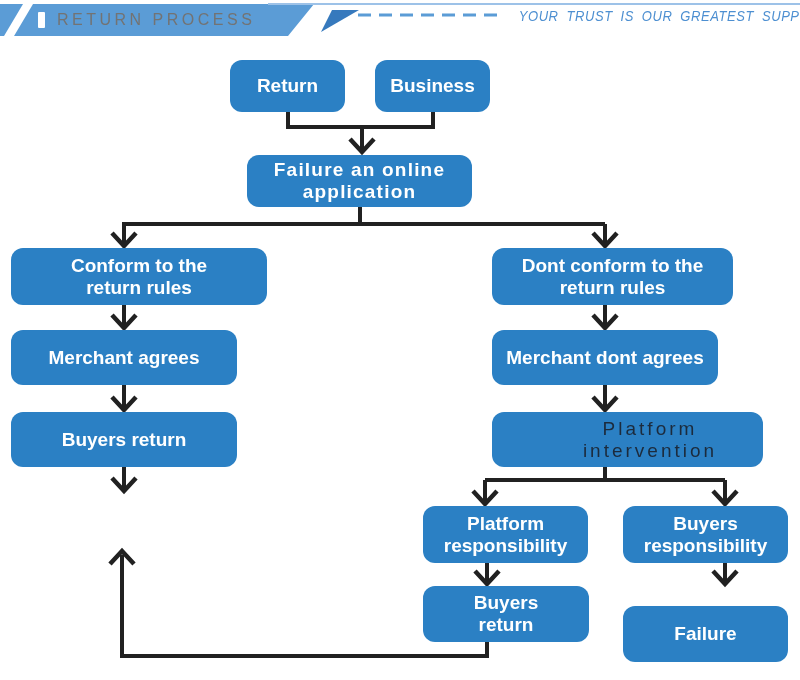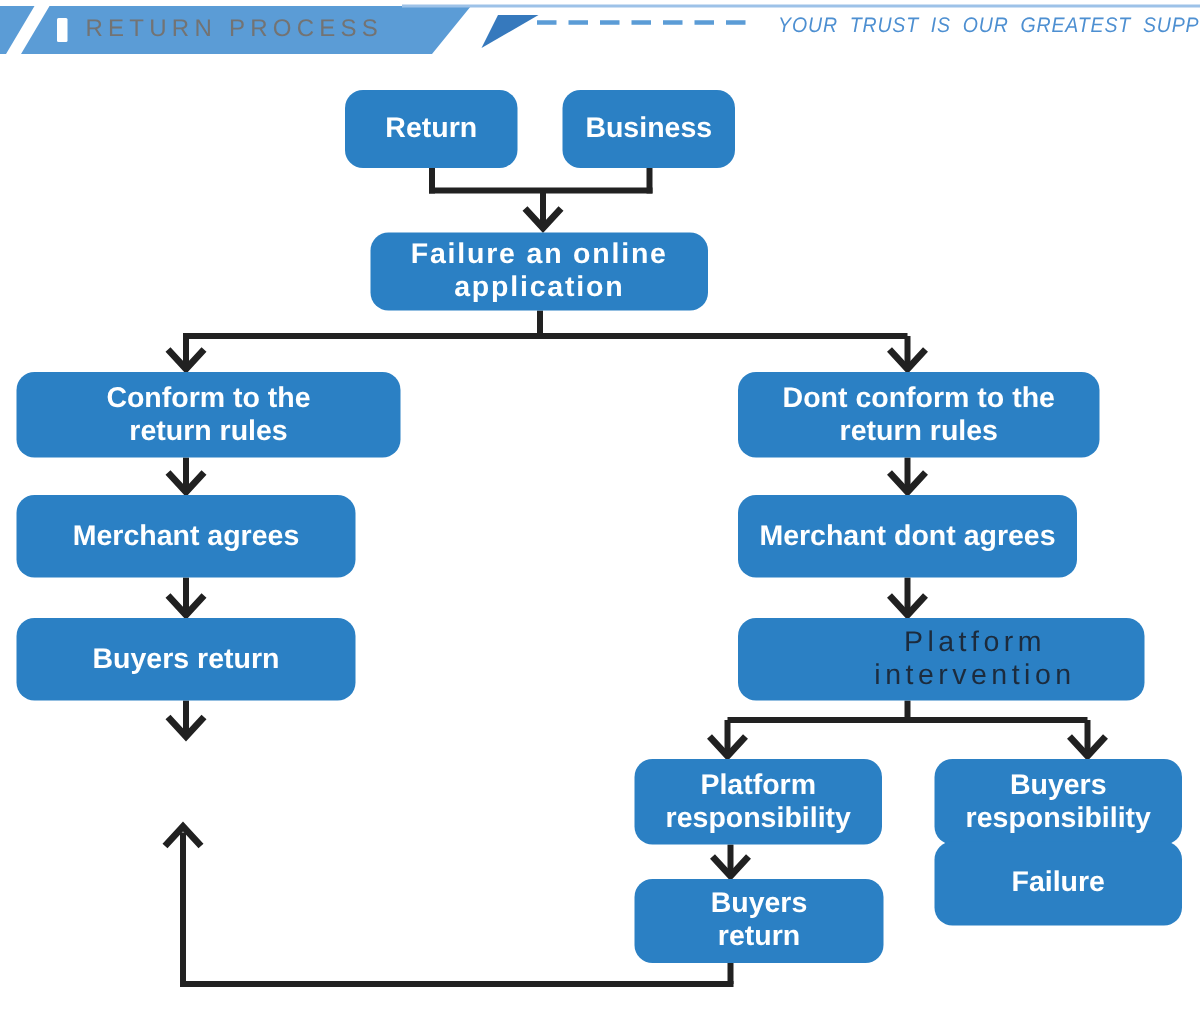--- a/index.html
+++ b/index.html
@@ -161,17 +161,17 @@
   <div class="node" style="left:623px;top:506px;width:165px;height:57px">
     <span>Buyers
 responsibility</span>
   </div>
 
   <div class="node" style="left:423px;top:586px;width:166px;height:56px">
     <span>Buyers
 return</span>
   </div>
 
-  <div class="node" style="left:623px;top:561px;width:165px;height:56px">
+  <div class="node" style="left:623px;top:606px;width:165px;height:56px">
     <span>Failure</span>
   </div>
 
 </div>
 
 </body></html>

